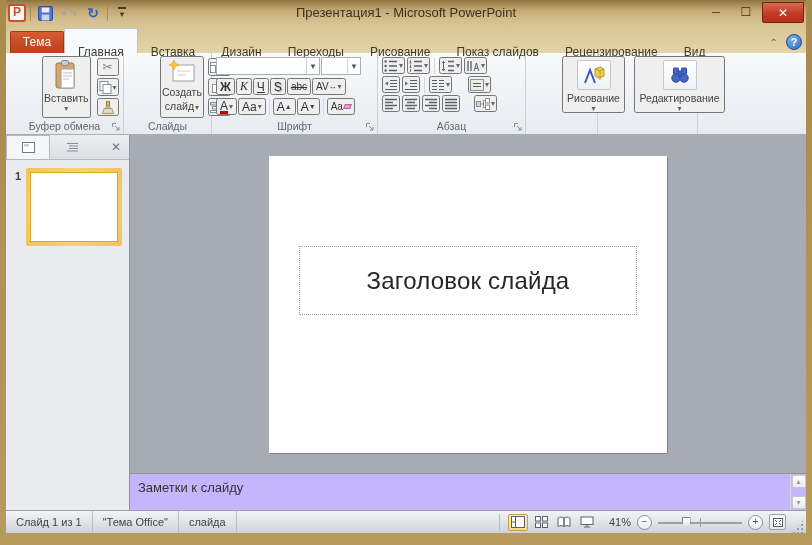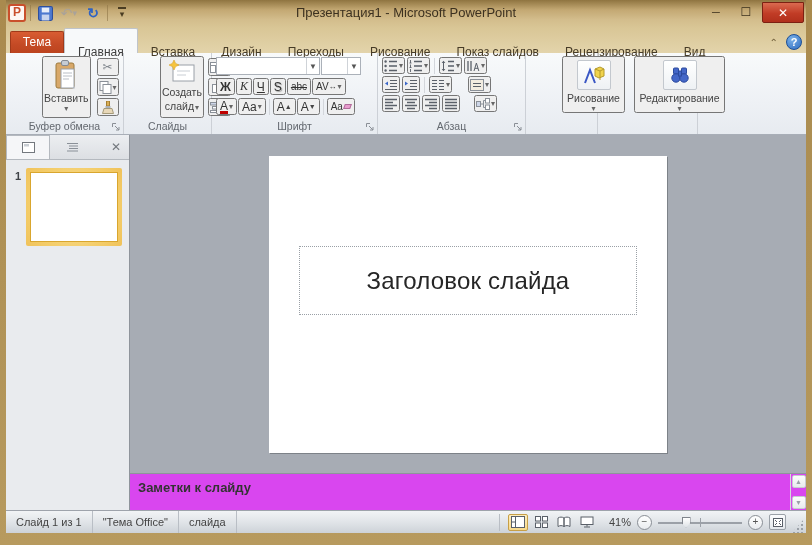--- a/index.html
+++ b/index.html
@@ -112,21 +112,21 @@
   .mainarea { flex:1; display:flex; flex-direction:column; min-width:0; }
   .canvas { flex:1; position:relative; overflow:hidden; }
   .slide { position:absolute; left:50%; transform:translateX(-50%); top:21px; width:398px; height:297px;
     background:#fff; box-shadow:1px 1px 0 #7d8288; }
   .ph { position:absolute; border:1px dotted #9aa0a6; }
   .ph-title { left:30px; width:338px; top:90px; height:69px; display:flex; align-items:center; justify-content:center;
     font-size:24px; color:#262626; letter-spacing:.2px; }
   .ph-sub { left:65px; width:271px; top:166px; height:79px; text-align:center; padding-top:5px;
     font-size:15px; color:#a3a3a3; }
 
-  .notes { height:37px; flex:none; background:#d946ef; border-top:1px solid #8f949b; position:relative;font-weight:bold; }
+  .notes { height:37px; flex:none; background:#c4b5fd; border-top:1px solid #8f949b; position:relative; }
   .notes-text { position:absolute; left:8px; top:6px; font-size:13px; color:#333; }
   .notes-scroll { position:absolute; right:0; top:0; bottom:0; width:16px; border-left:1px solid #d4d7db;
     display:flex; flex-direction:column; justify-content:space-between; align-items:center; padding:1px 0; }
   .sarrow { width:14px; height:13px; background:linear-gradient(#fdfdfd,#e8eaee); border:1px solid #c7cbd1;
     border-radius:2px; font-size:7px; color:#9aa0a7; display:flex; align-items:center; justify-content:center; }
 
   
   .statusbar { height:23px; flex:none; display:flex; align-items:stretch;
     background:linear-gradient(#f2f4f6,#dfe3e7 55%,#cdd2d8); border-top:1px solid #9ea3ab; font-size:11px; color:#444; }
   .scell { display:flex; align-items:center; padding:0 10px; border-right:1px solid #b9bec5; }

